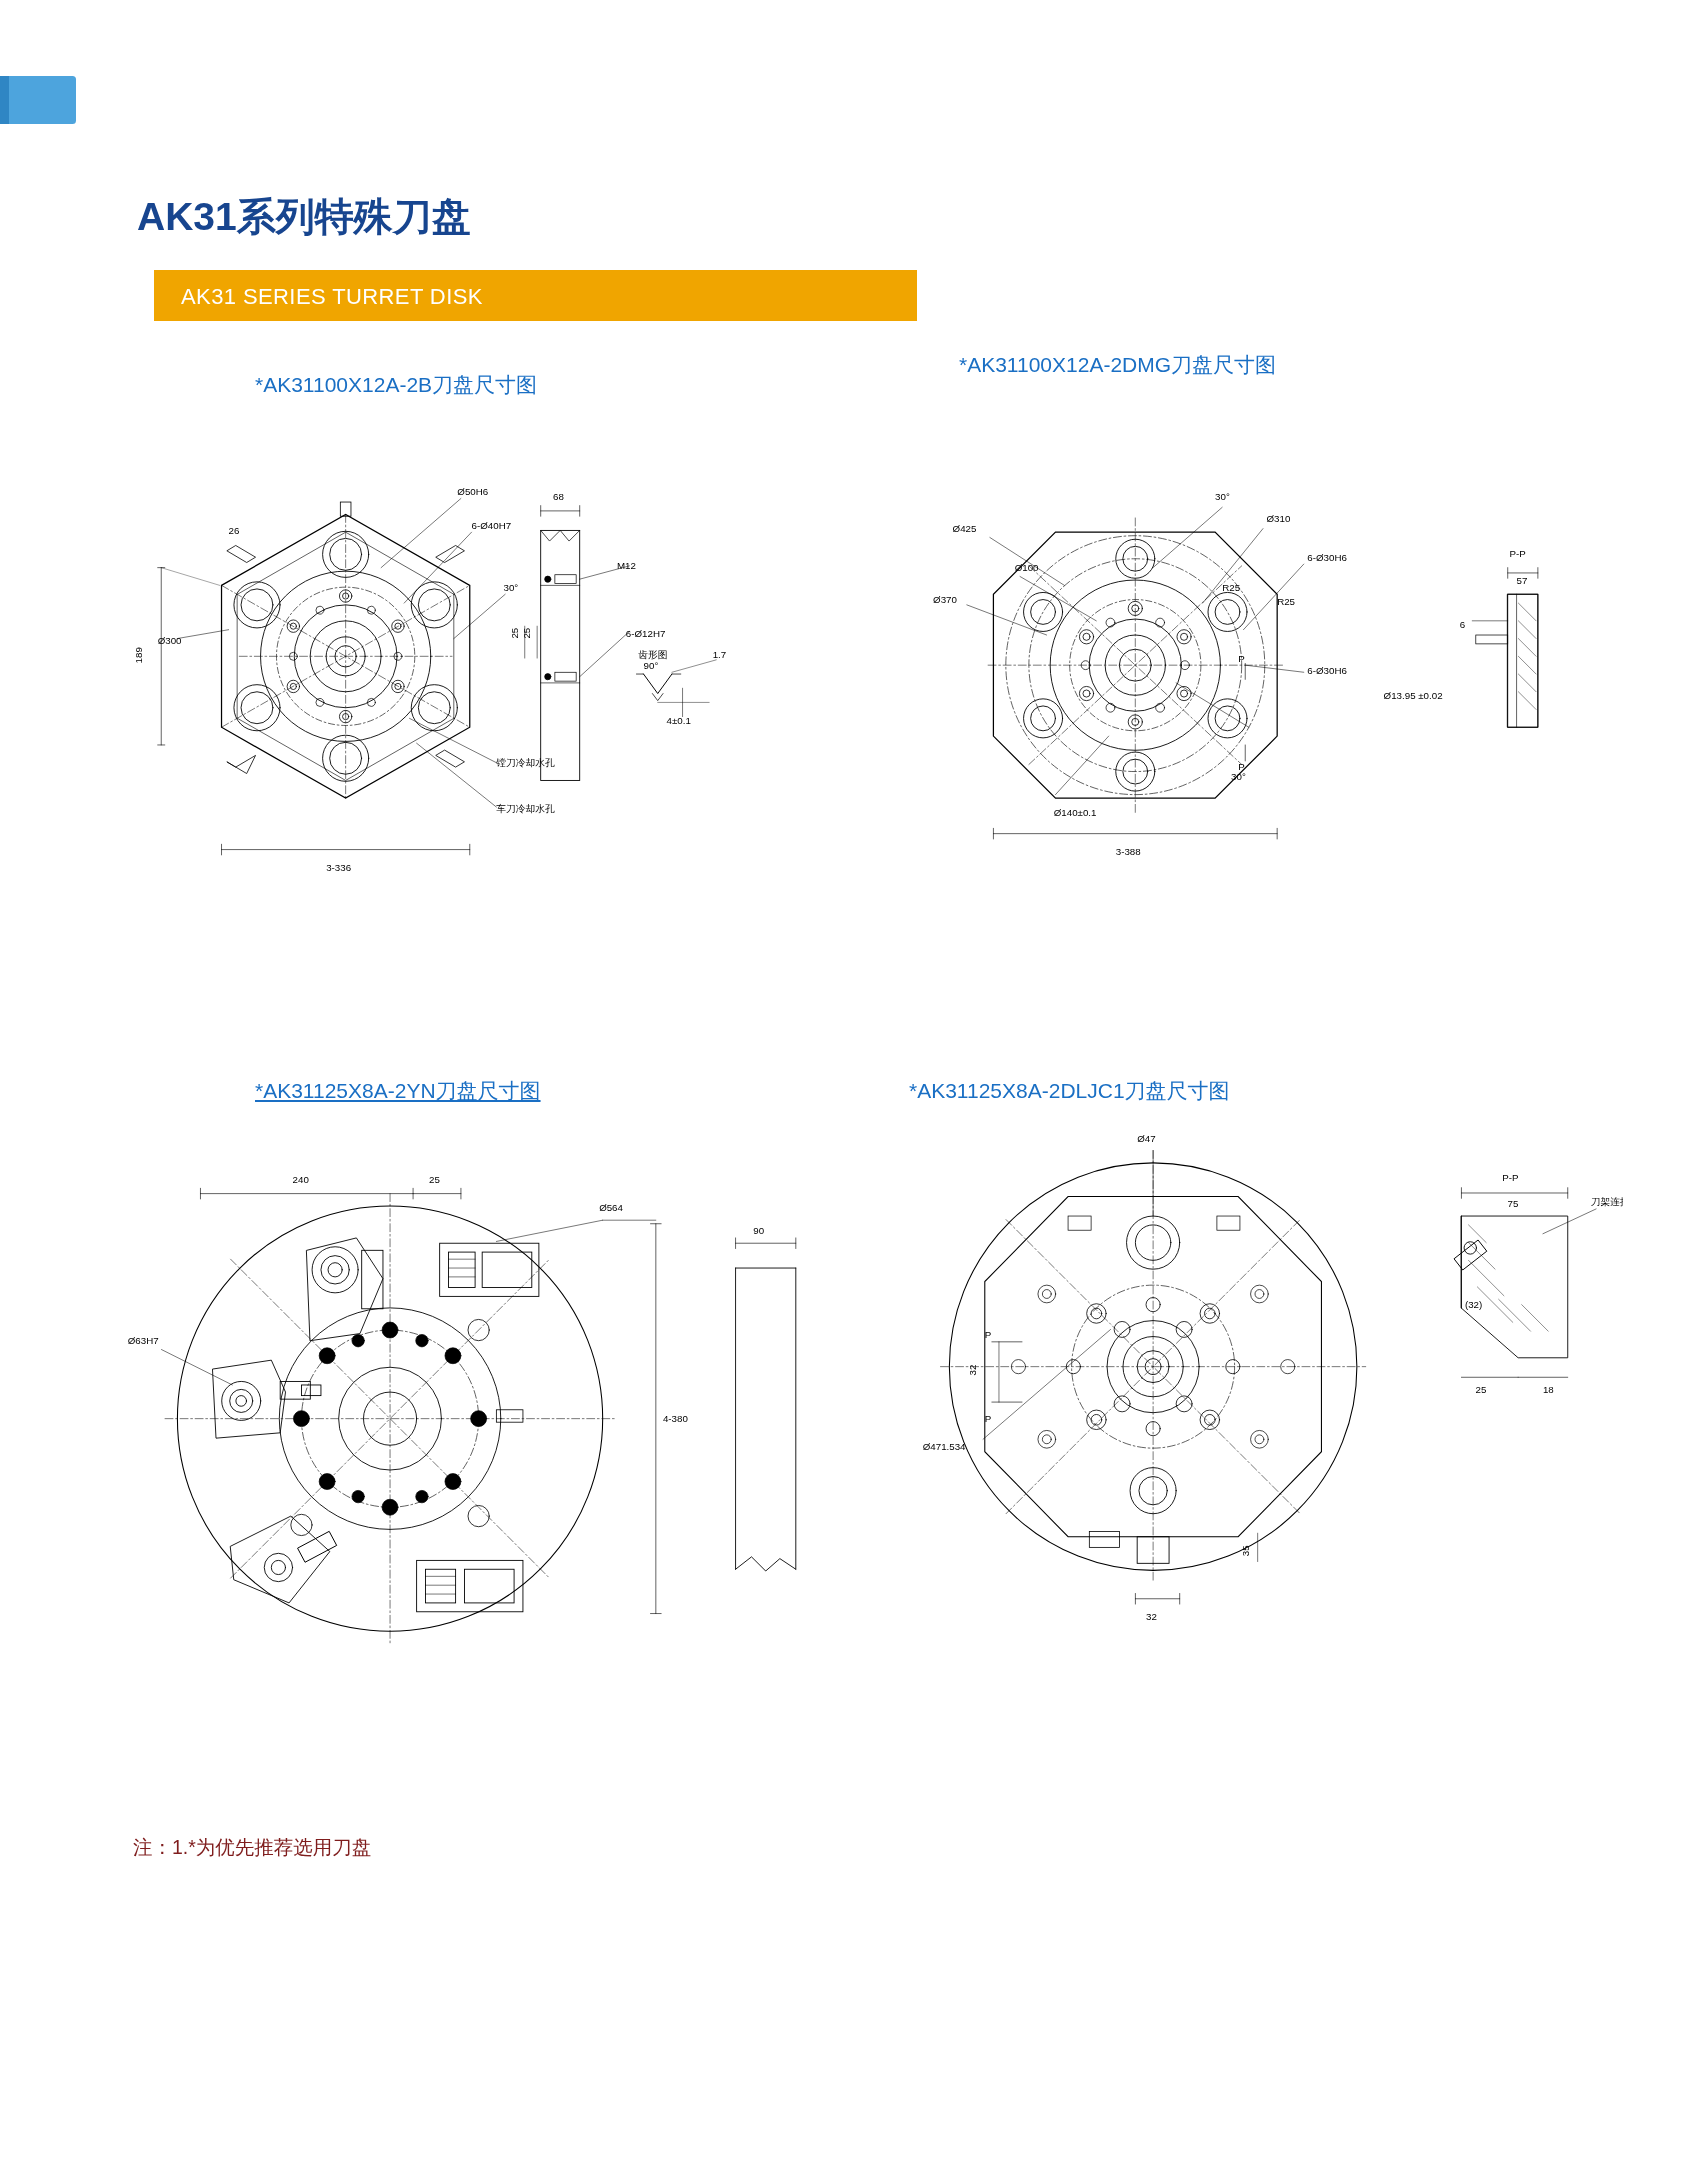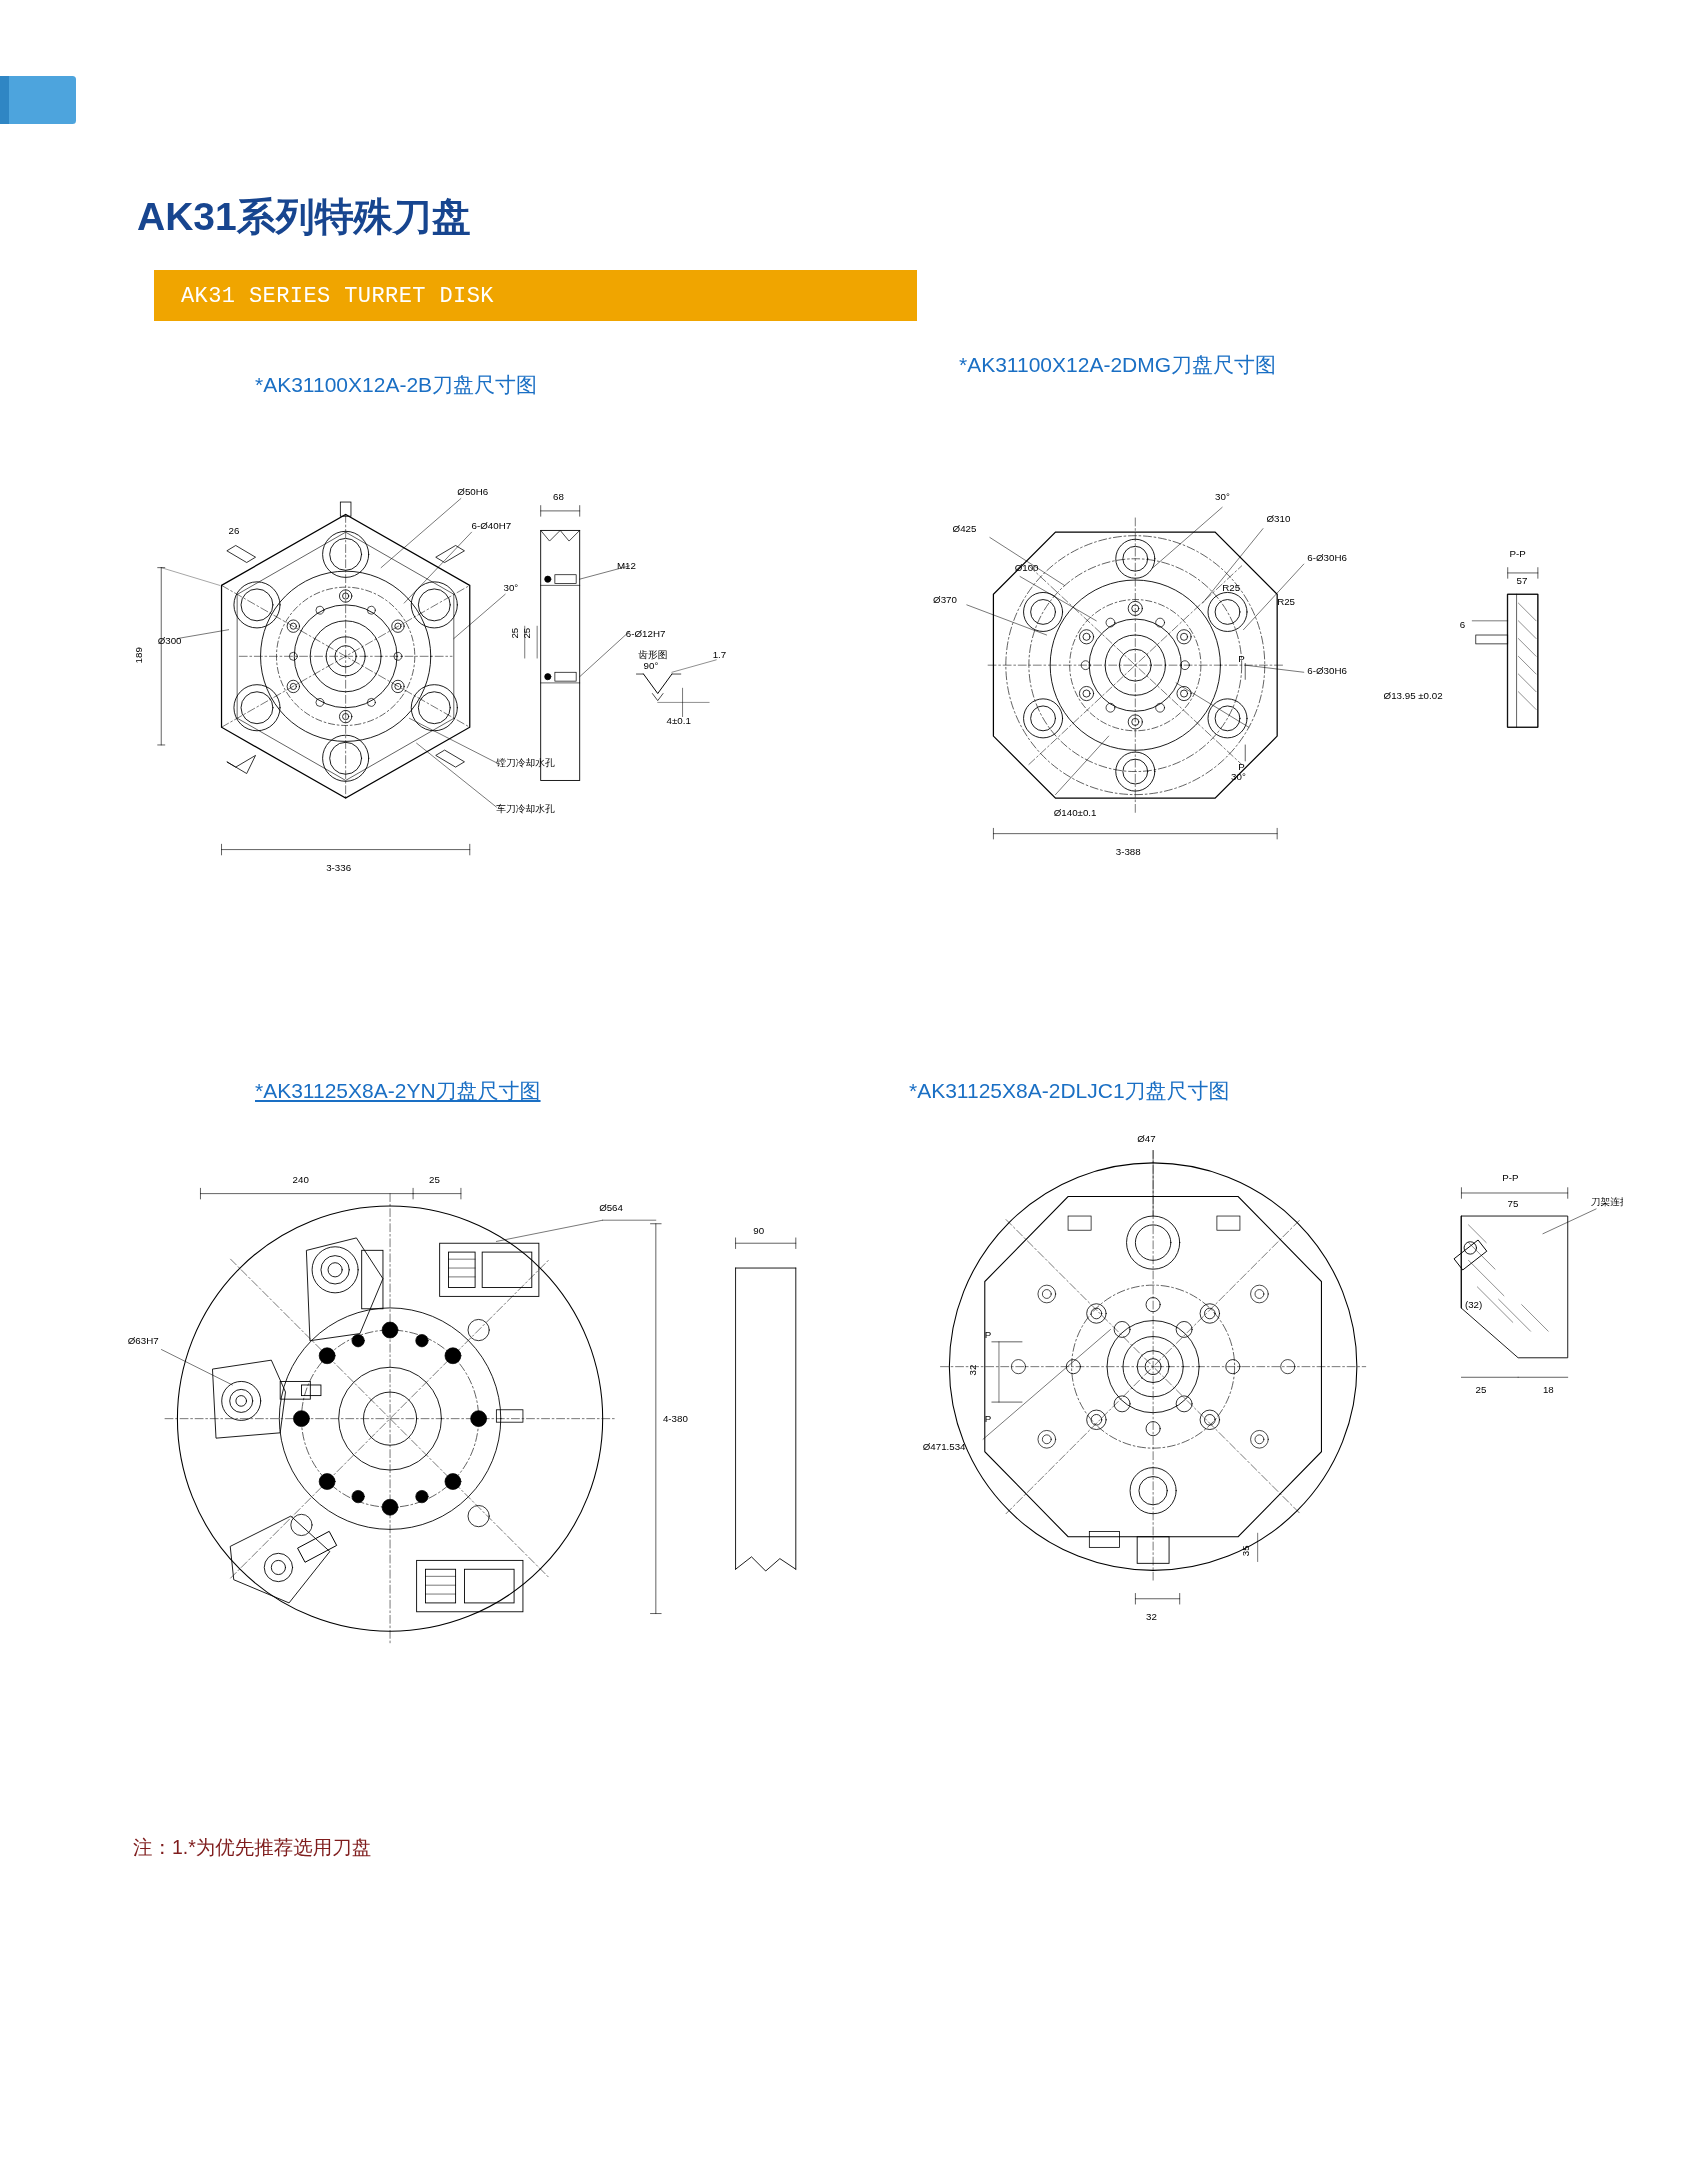--- a/index.html
+++ b/index.html
@@ -60,21 +60,20 @@
     background: #f0a500;
   }
   .title-en {
     position: absolute;
     left: 181px;
     top: 284px;
     font-size: 22px;
     color: #ffffff;
     letter-spacing: 0.4px;
     white-space: nowrap;
-    font-family: Liberation Mono, monospace;
   }
 
   .fig-caption {
     position: absolute;
     font-size: 21px;
     color: #1a6fc4;
     white-space: nowrap;
   }
 
   .note {

